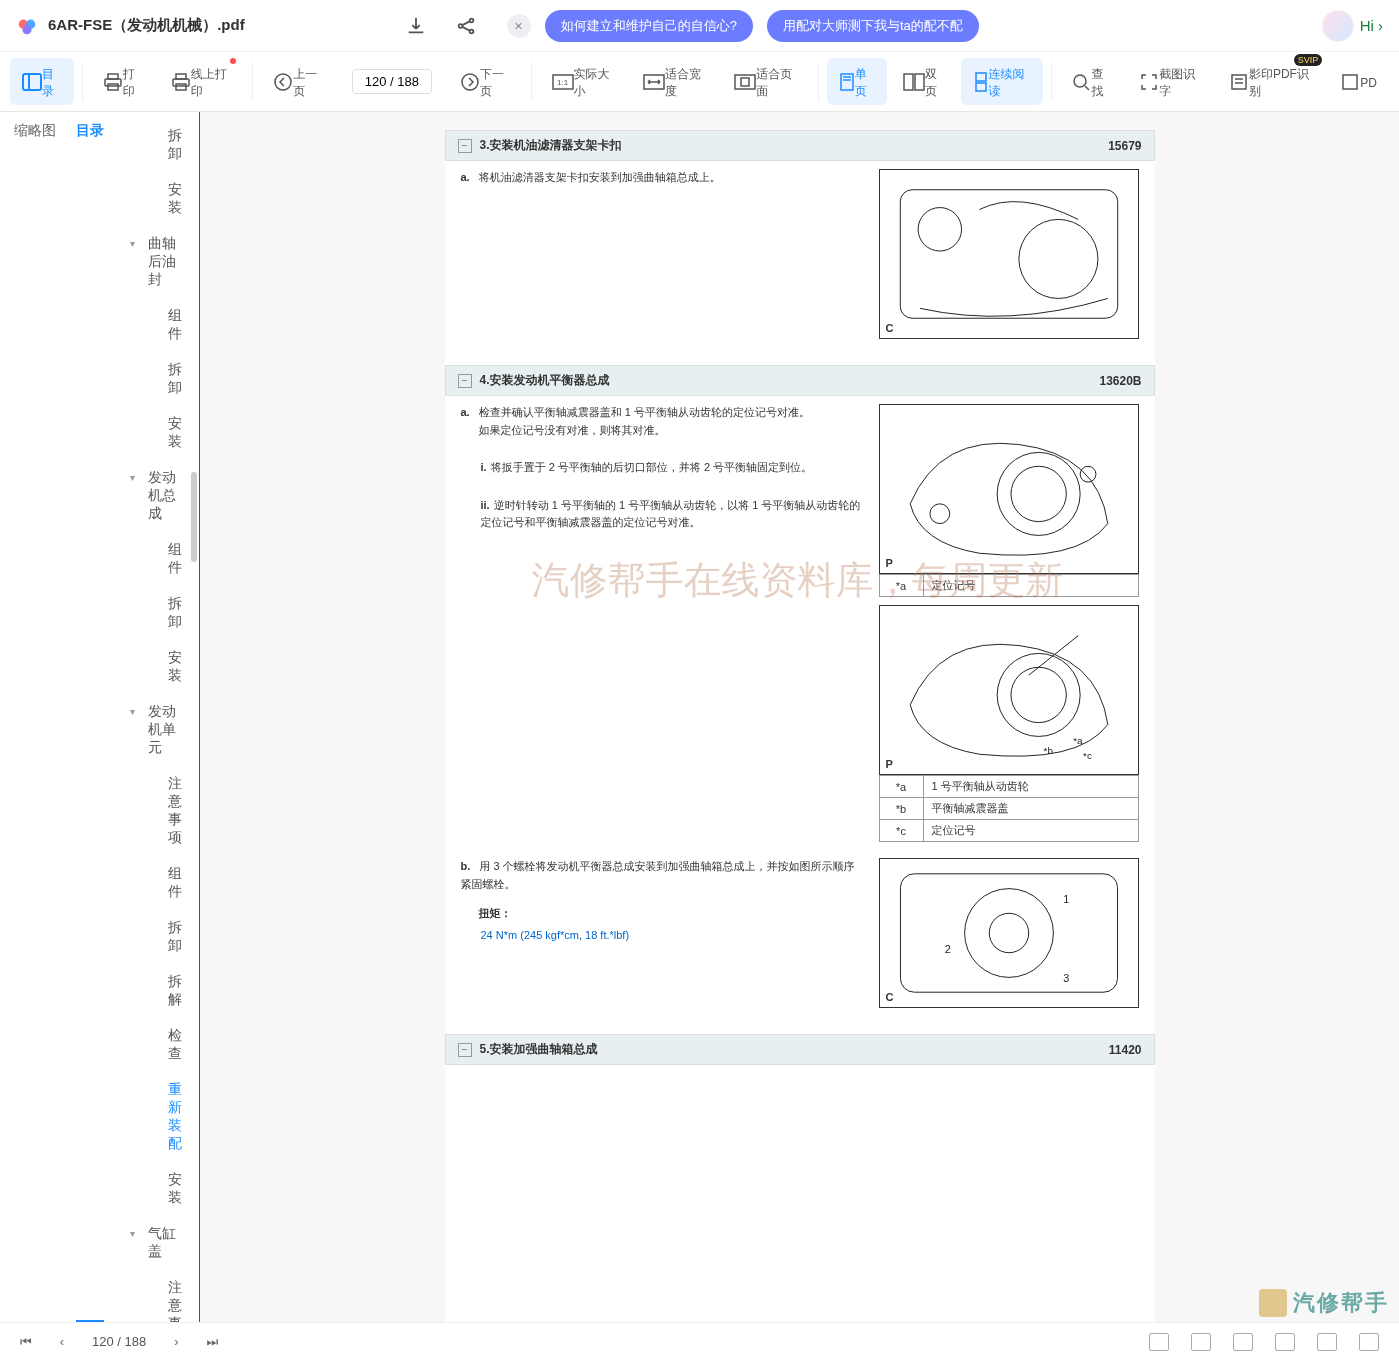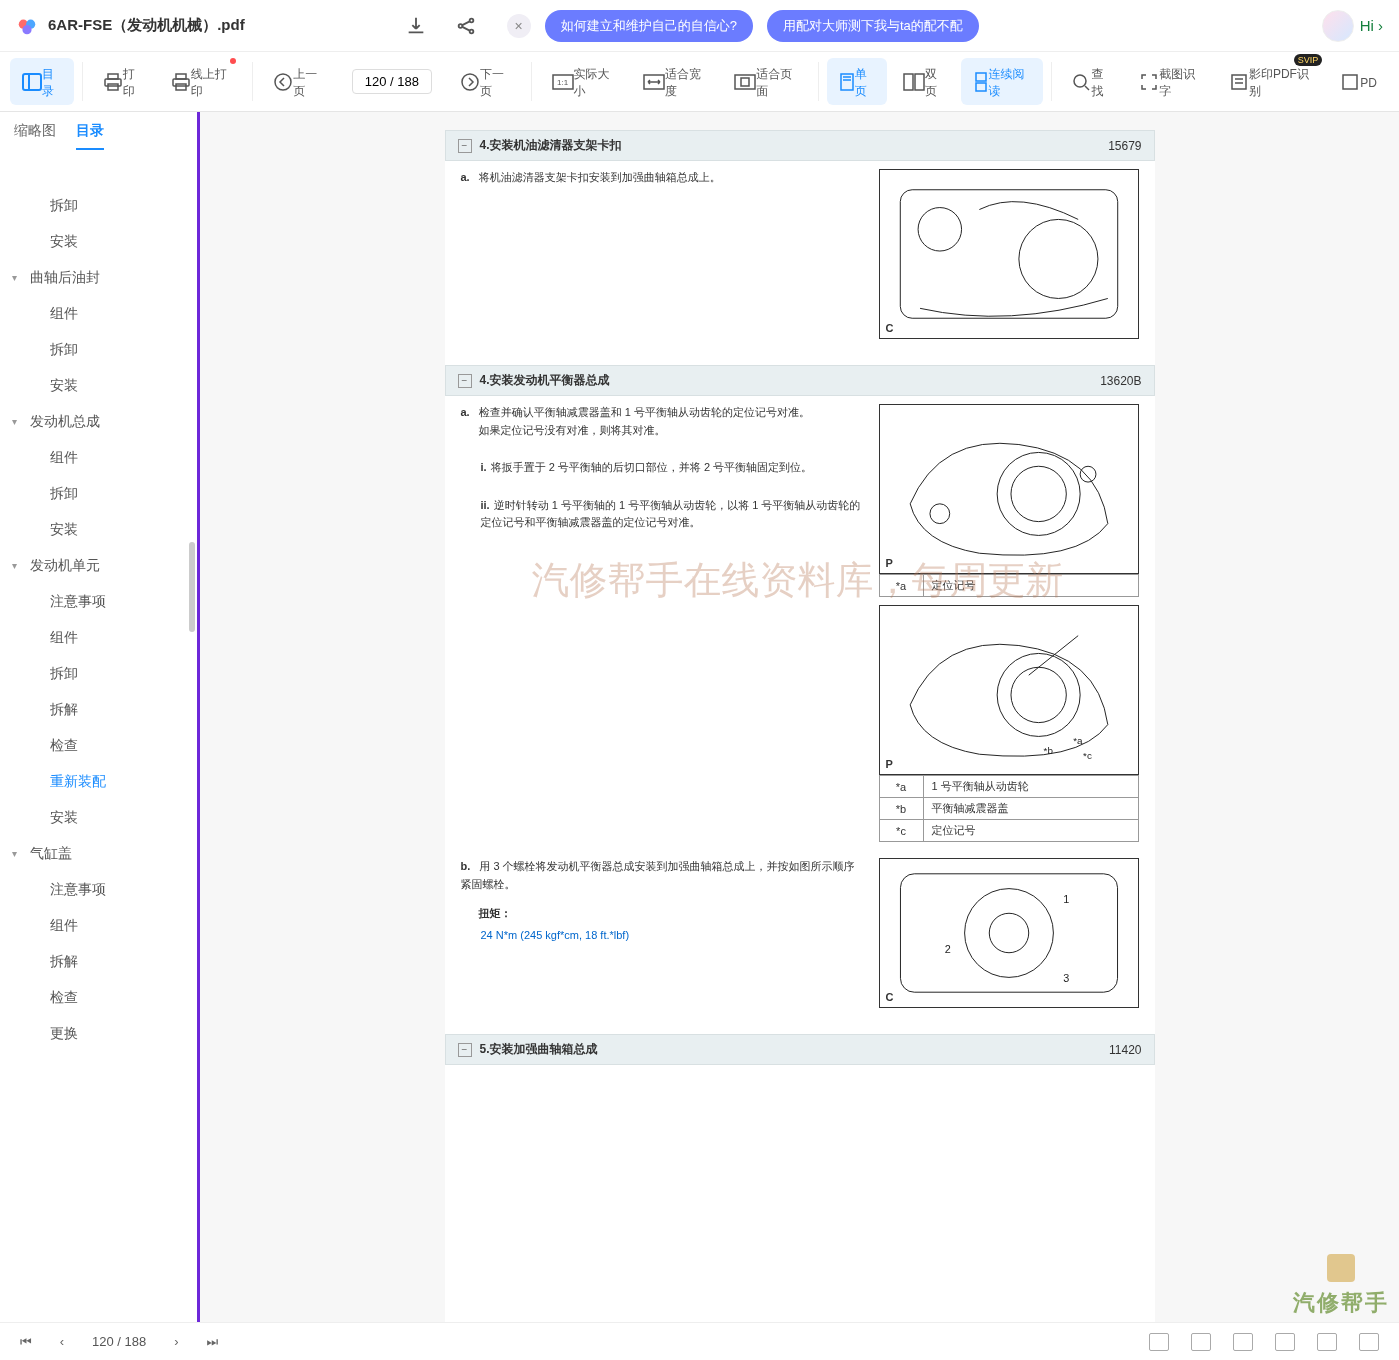--- a/index.html
+++ b/index.html
@@ -24,40 +24,40 @@
 .tool-item.active { background: #e8f3ff; color: #1a8cff; border-radius: 6px; margin: 6px 2px; padding: 2px 12px; }
 .tool-icon { height: 22px; display: flex; align-items: center; justify-content: center; }
 .tool-label { font-size: 12px; margin-top: 2px; }
 .tool-sep { width: 1px; background: #eee; margin: 10px 6px; }
 .page-input { border: 1px solid #ddd; border-radius: 4px; padding: 4px 8px; font-size: 13px; width: 80px; text-align: center; }
 .red-dot { position: absolute; top: 6px; right: 10px; width: 6px; height: 6px; border-radius: 50%; background: #ff4d4f; }
 .svip-badge { position: absolute; top: 2px; right: 4px; background: #222; color: #ffd666; font-size: 9px; padding: 1px 4px; border-radius: 6px; }
 
 
 .main { display: flex; height: calc(100% - 112px - 38px); }
-.sidebar { width: 200px; border-right: 3px solid #6d28d9; display: flex; flex-direction: column; gap: 32px; }
+.sidebar { width: 200px; border-right: 1px solid #6d28d9; display: flex; flex-direction: row; }
 .side-tabs { display: flex; padding: 10px 14px 0; gap: 20px; }
 .side-tab { padding-bottom: 8px; color: #666; cursor: pointer; font-size: 14px; }
 .side-tab.active { color: #1a8cff; border-bottom: 2px solid #1a8cff; font-weight: 600; }
 .outline { flex: 1; overflow-y: auto; padding: 6px 0; position: relative; }
 .outline-item { padding: 9px 14px 9px 42px; cursor: pointer; color: #555; font-size: 14px; position: relative; }
 .outline-item.level-0 { padding-left: 30px; font-weight: 500; }
 .outline-item.level-1 { padding-left: 50px; }
 .outline-item.active { color: #1a8cff; }
 .chevron { position: absolute; left: 12px; top: 12px; color: #999; font-size: 10px; }
 .outline-scroll { position: absolute; right: 2px; top: 360px; width: 6px; height: 90px; background: #ccc; border-radius: 3px; }
 
 
 .content { flex: 1; background: #f7f7f7; overflow: auto; position: relative; }
 .page { width: 710px; margin: 0 auto; background: #fff; min-height: 100%; padding: 0 0 20px 0; position: relative; }
 
 .section-band { background: #e8eff1; padding: 6px 12px; margin-top: 18px; display: flex; align-items: center; border: 1px solid #d8e0e2; }
 .band-icon { width: 14px; height: 14px; border: 1px solid #999; margin-right: 8px; display: inline-flex; align-items: center; justify-content: center; font-size: 10px; color: #666; }
 .band-title { font-size: 12px; font-weight: 600; color: #333; }
-.band-code { margin-left: auto; font-size: 12px; font-weight: 400; color: #333; }
+.band-code { margin-left: auto; font-size: 12px; font-weight: 700; color: #333; }
 
 .body-row { display: flex; padding: 8px 16px; gap: 16px; align-items: flex-start; }
 .body-text { flex: 1; font-size: 11px; line-height: 1.6; color: #333; }
 .label-letter { font-weight: 600; margin-right: 6px; }
 .body-image { width: 260px; height: 170px; border: 1px solid #333; background: #fff; position: relative; }
 .body-image.tall { height: 170px; }
 .img-corner-label { position: absolute; bottom: 4px; left: 6px; font-size: 11px; font-weight: 600; }
 
 .info-table { width: 260px; margin-left: auto; margin-right: 16px; border-collapse: collapse; font-size: 11px; }
 .info-table td { border: 1px solid #999; padding: 3px 8px; }
@@ -72,21 +72,21 @@
 .watermark { position: absolute; top: 420px; left: 0; right: 4px; text-align: center; font-size: 38px; color: #b97a5a; opacity: 0.35; pointer-events: none; line-height: 1.6; }
 
 
 .bottom-bar { height: 38px; border-top: 1px solid #eee; display: flex; align-items: center; padding: 0 20px; background: #fff; }
 .bb-nav { display: flex; align-items: center; gap: 28px; color: #666; }
 .bb-icon { cursor: pointer; }
 .bb-page { font-size: 13px; color: #555; }
 .bb-right { margin-left: auto; display: flex; gap: 22px; color: #888; align-items: center; }
 .bb-view { width: 20px; height: 18px; border: 1px solid #aaa; border-radius: 2px; cursor: pointer; }
 
-.brand-wm { position: absolute; right: 10px; bottom: 4px; font-size: 22px; color: #4d7c0f; font-weight: 700; letter-spacing: 2px; opacity: 0.6; display: flex; align-items: center; gap: 6px; flex-direction: column; }
+.brand-wm { position: absolute; right: 10px; bottom: 4px; font-size: 22px; color: #0f766e; font-weight: 700; letter-spacing: 2px; opacity: 0.6; display: flex; align-items: center; gap: 6px; }
 .brand-logo { width: 28px; height: 28px; background: #d4a84a; border-radius: 4px; }
 
 
 .diagram-svg { width: 100%; height: 100%; }
 .diagram-svg path, .diagram-svg circle, .diagram-svg rect, .diagram-svg line { stroke: #222; fill: none; stroke-width: 1; }
 </style>
 </head>
 <body>
 
 <div class="header">
@@ -301,21 +301,21 @@
         <div class="outline-item level-1"><span>检查</span></div>
         <div class="outline-item level-1"><span>更换</span></div>
       </div>
   </div>
 
   <div class="content">
     <div class="page">
 
       <div class="section-band">
         <span class="band-icon">−</span>
-        <span class="band-title">4.安装机油滤清器支架卡扣</span>
+        <span class="band-title">3.安装机油滤清器支架卡扣</span>
         <span class="band-code">15679</span>
       </div>
       <div class="body-row">
         <div class="body-text">
           <span class="label-letter">a.</span>
           <span>将机油滤清器支架卡扣安装到加强曲轴箱总成上。</span>
         </div>
         <div class="body-image">
           <svg class="diagram-svg" viewBox="0 0 260 170">
               <rect x="20" y="20" width="220" height="130" rx="12"></rect>

